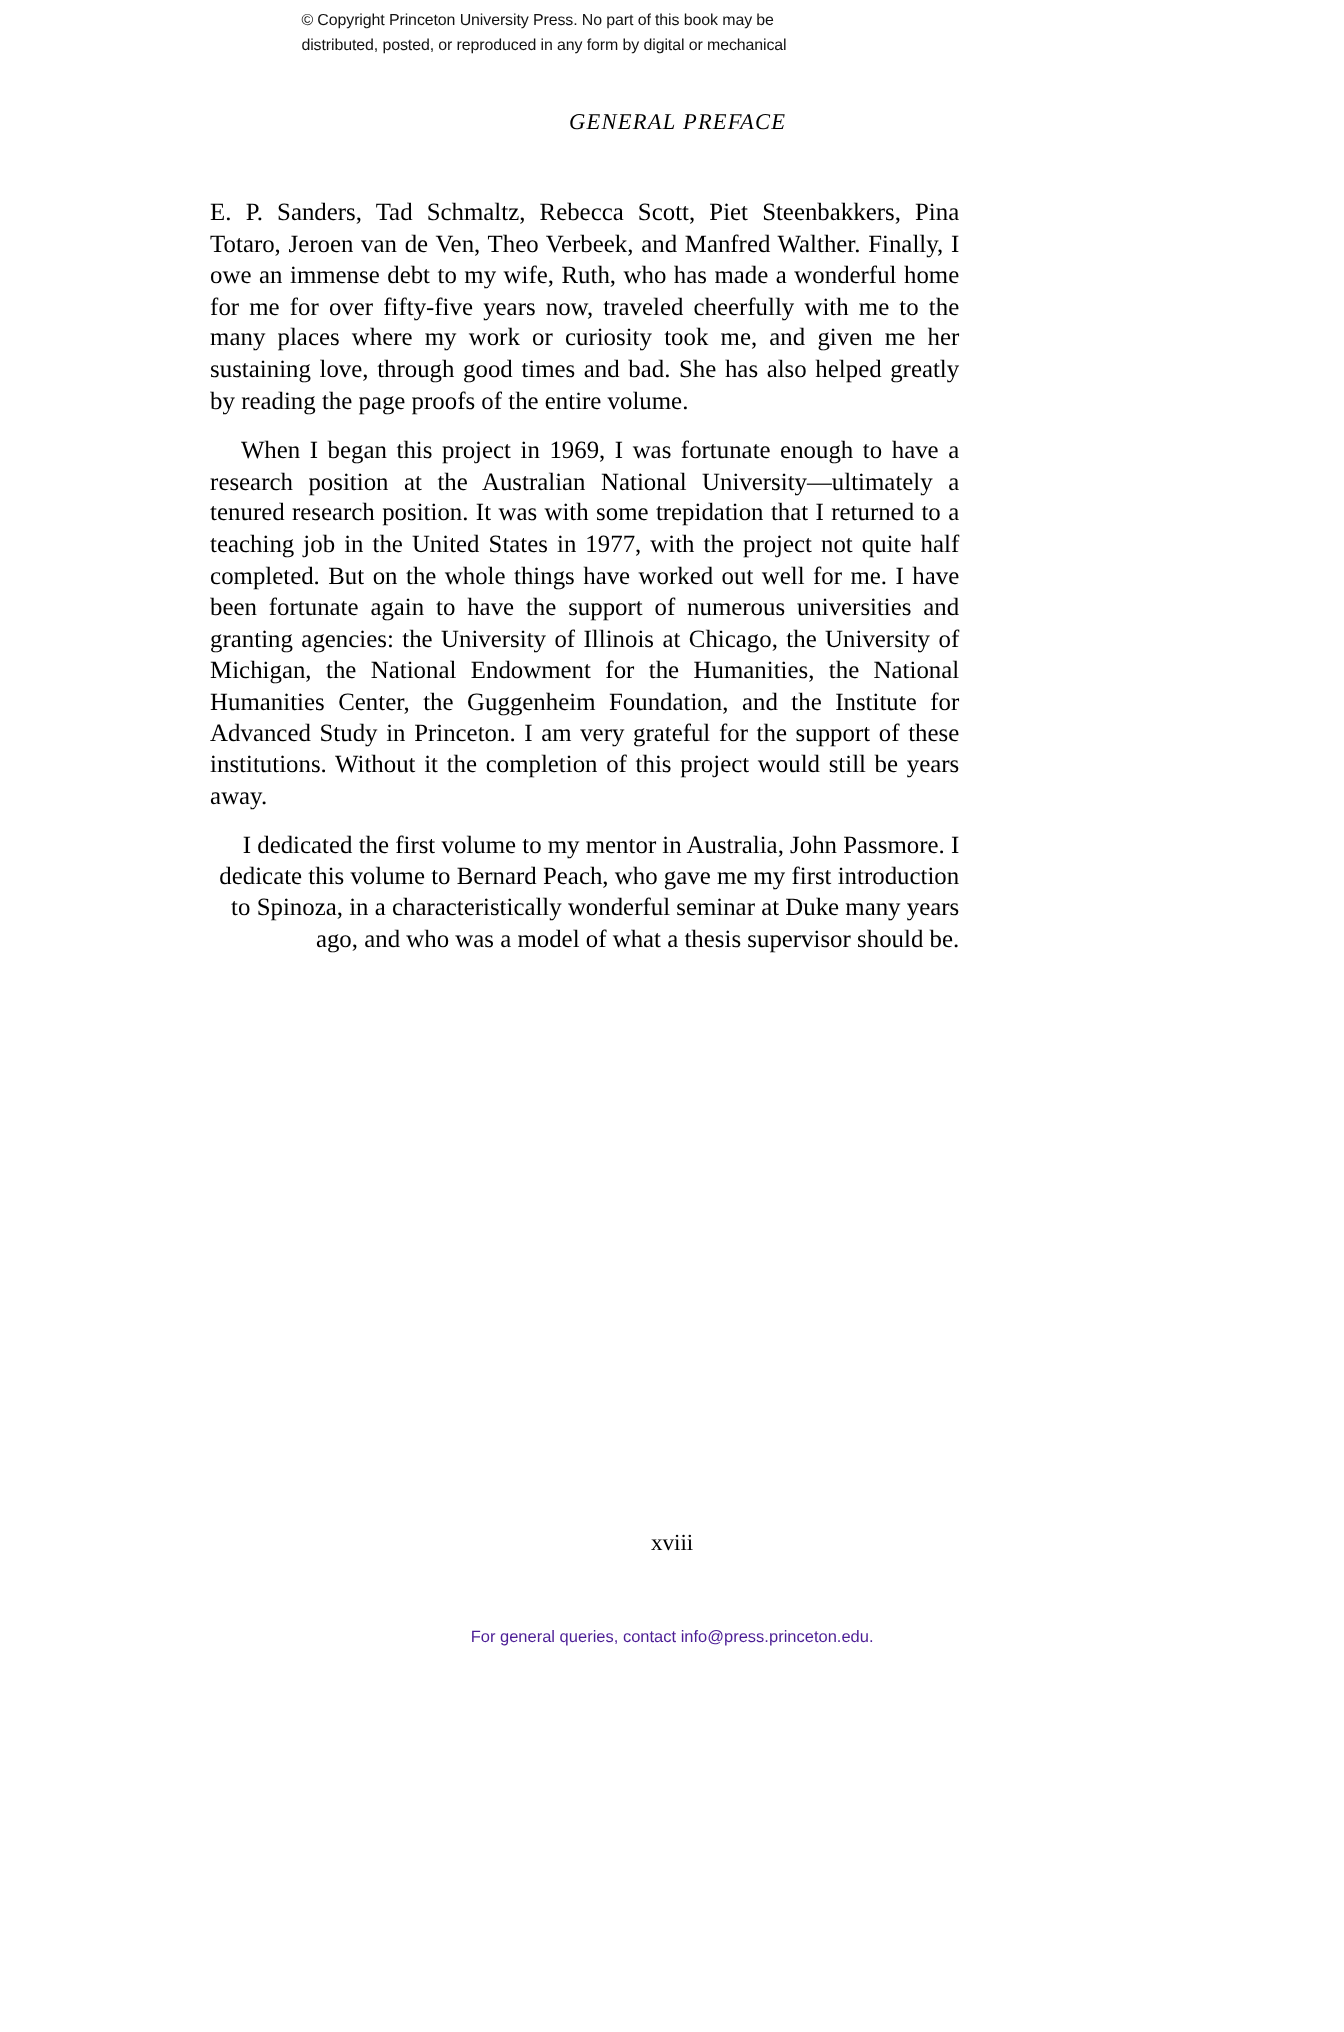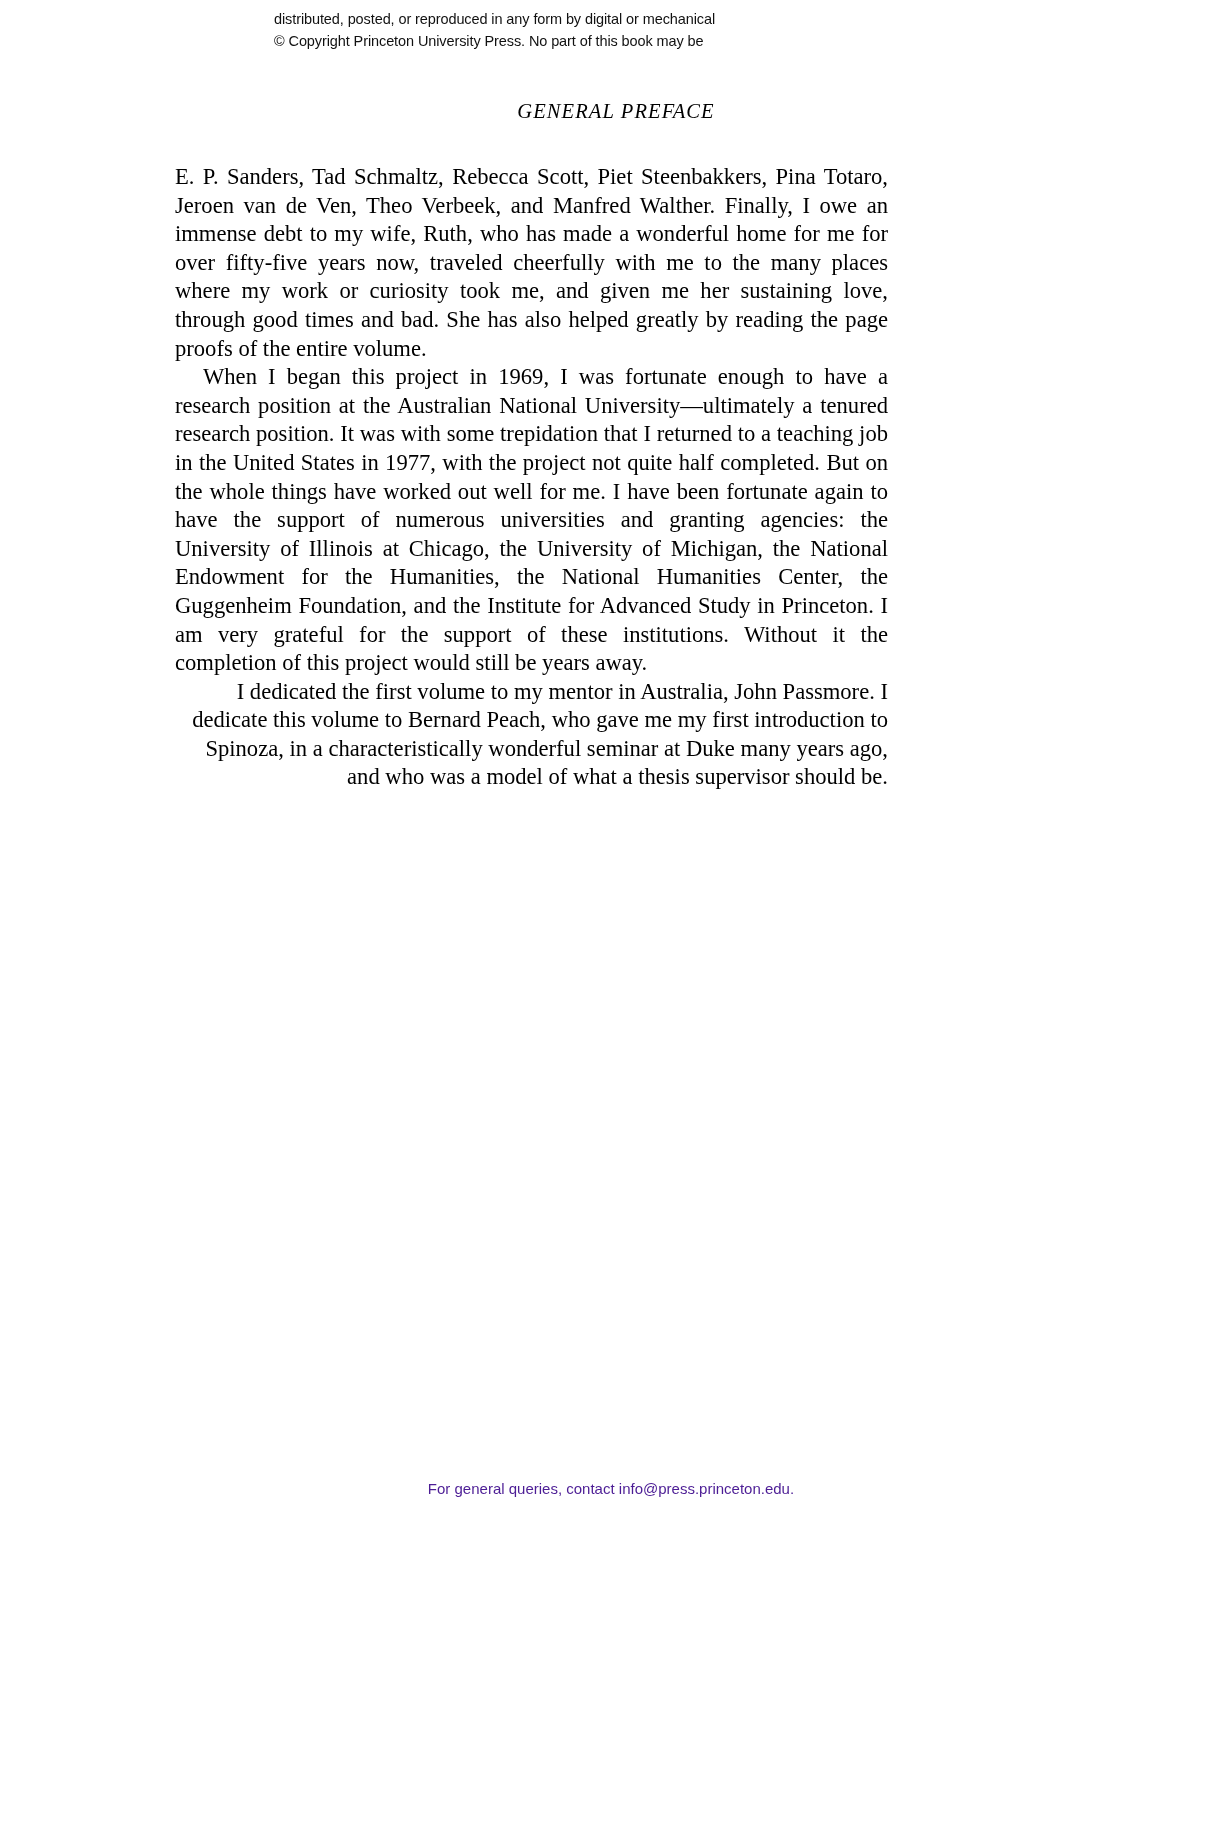--- a/index.html
+++ b/index.html
@@ -56,21 +56,21 @@
     width: 713px;
     font-family: "Liberation Serif", serif;
     font-size: 22.6px;
     line-height: 28.6px;
     text-align: justify;
     text-justify: inter-word;
     -webkit-hyphens: none;
     hyphens: none;
   }
   .body-text p {
-    margin: 0;
+    margin: 16px;
   }
   .body-text p.indent {
     text-indent: 28px;
   }
   .body-text p:last-child {
     text-align: right;
   }
 
   .folio {
     position: absolute;
@@ -92,28 +92,29 @@
     font-size: 15px;
     color: #4c1d95;
   }
 </style>
 </head>
 <body>
 
 <div class="page">
 
   <div class="copyright-notice">
+    <div>© Copyright Princeton University Press. No part of this book may be</div>
     <div>distributed, posted, or reproduced in any form by digital or mechanical</div>
-    <div>© Copyright Princeton University Press. No part of this book may be</div>
   </div>
 
   <div class="running-head">GENERAL PREFACE</div>
 
   <div class="body-text">
     <p>E. P. Sanders, Tad Schmaltz, Rebecca Scott, Piet Steenbakkers, Pina Totaro, Jeroen van de Ven, Theo Verbeek, and Manfred Walther. Finally, I owe an immense debt to my wife, Ruth, who has made a wonderful home for me for over fifty-five years now, traveled cheerfully with me to the many places where my work or curiosity took me, and given me her sustaining love, through good times and bad. She has also helped greatly by reading the page proofs of the entire volume.</p>
     <p class="indent">When I began this project in 1969, I was fortunate enough to have a research position at the Australian National University—ultimately a tenured research position. It was with some trepidation that I returned to a teaching job in the United States in 1977, with the project not quite half completed. But on the whole things have worked out well for me. I have been fortunate again to have the support of numerous universities and granting agencies: the University of Illinois at Chicago, the University of Michigan, the National Endowment for the Humanities, the National Humanities Center, the Guggenheim Foundation, and the Institute for Advanced Study in Princeton. I am very grateful for the support of these institutions. Without it the completion of this project would still be years away.</p>
     <p class="indent">I dedicated the first volume to my mentor in Australia, John Passmore. I dedicate this volume to Bernard Peach, who gave me my first introduction to Spinoza, in a characteristically wonderful seminar at Duke many years ago, and who was a model of what a thesis supervisor should be.</p>
   </div>
 
+  <div class="folio">xviii</div>
 
   <div class="footer-query">For general queries, contact info@press.princeton.edu.</div>
 
 </div>
 
 </body></html>

